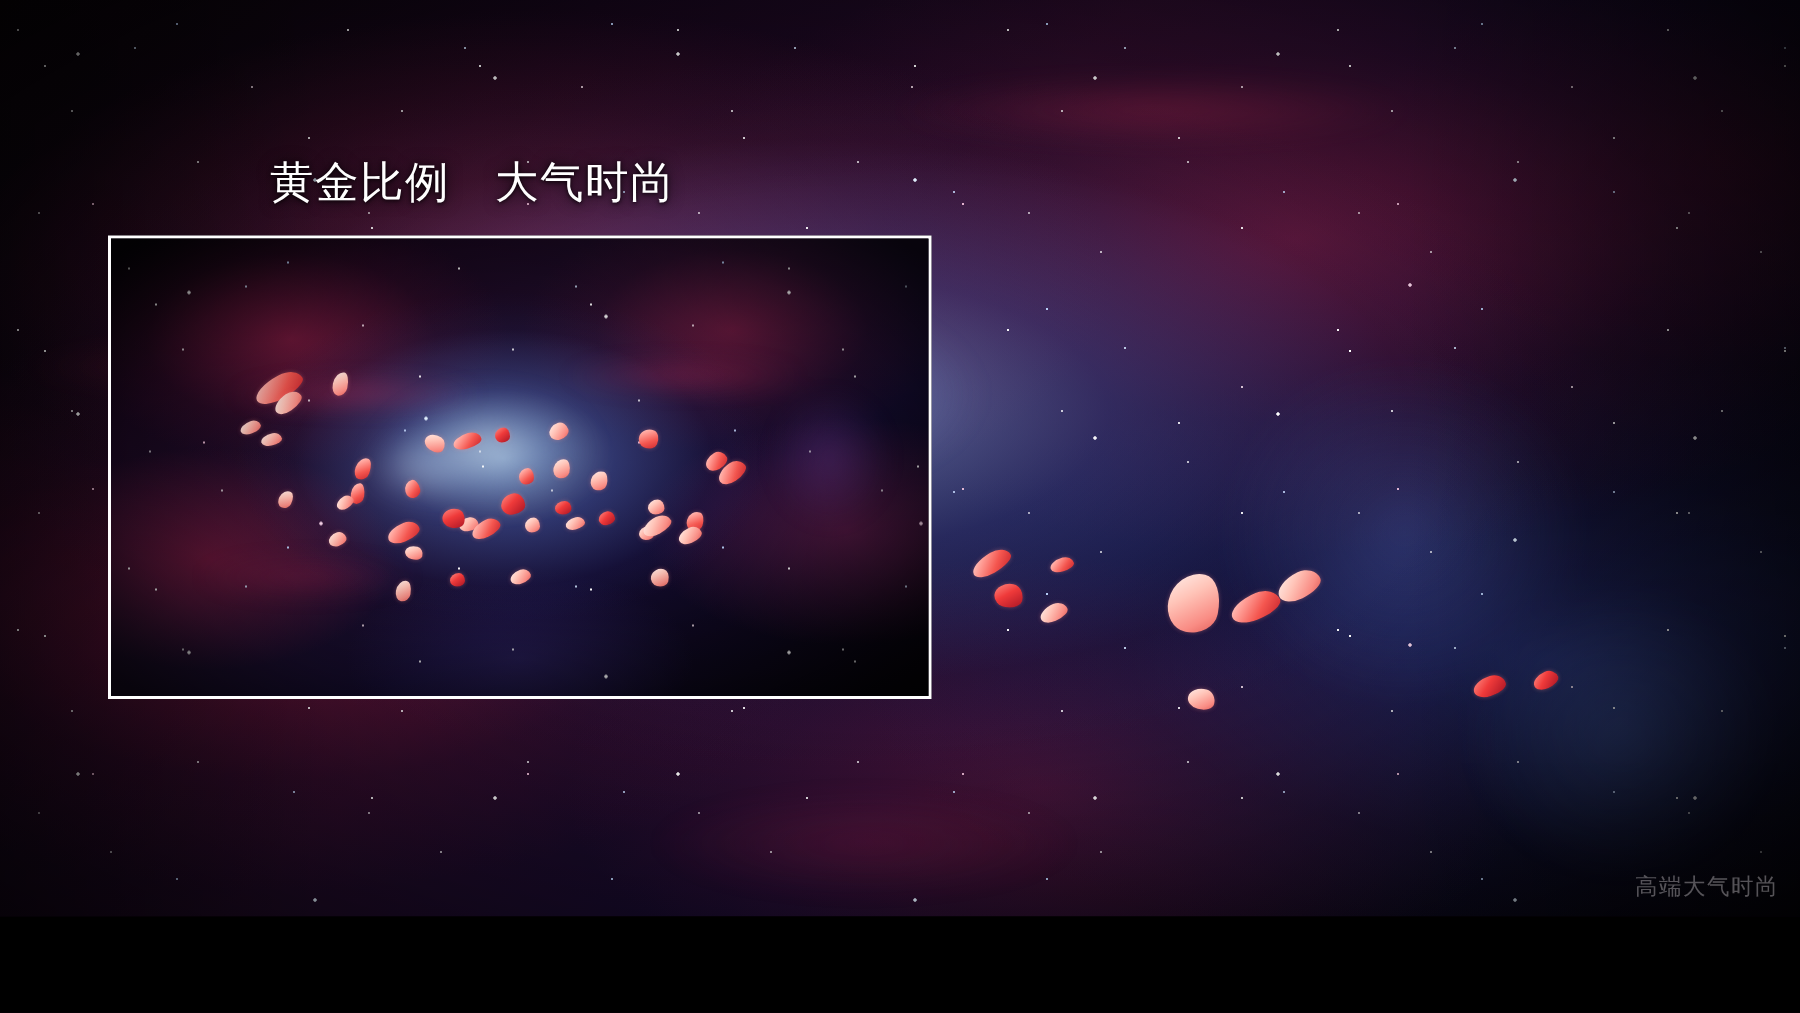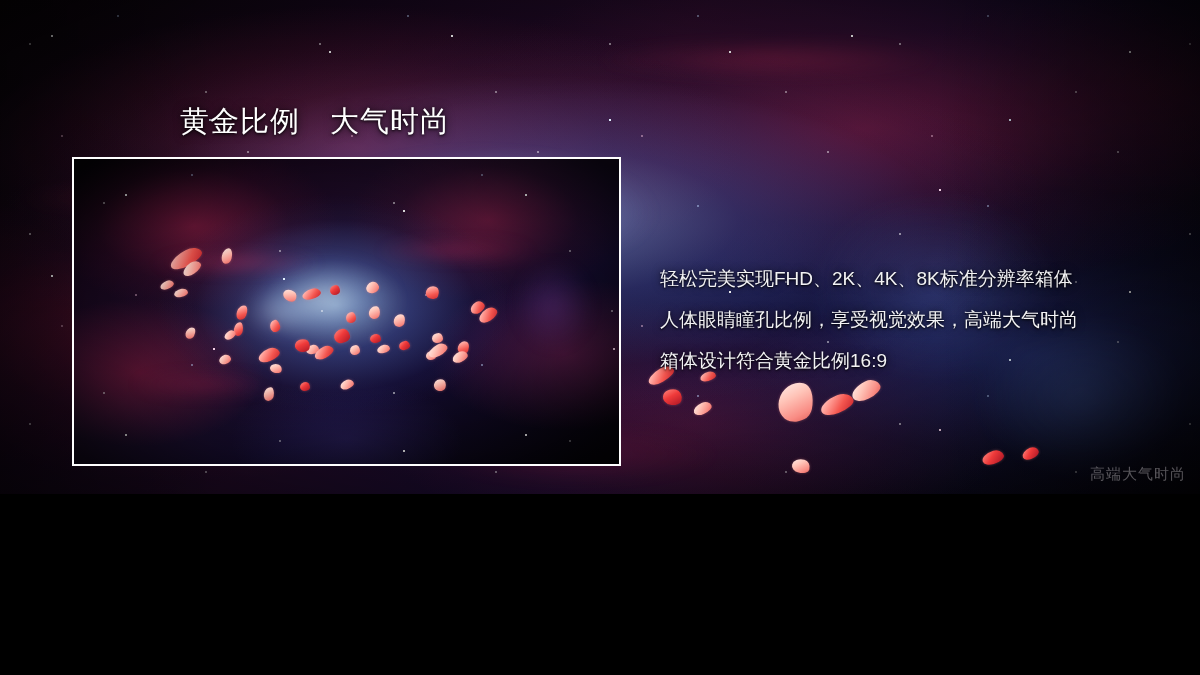--- a/index.html
+++ b/index.html
@@ -3,21 +3,21 @@
 <meta charset="utf-8">
 <title>黄金比例 大气时尚</title>
 <style>
   html,body{margin:0;padding:0;background:#000;}
   body{
     font-family:"Liberation Sans","DejaVu Sans",sans-serif;
   }
   #slide{
     position:relative;
     width:1200px;
-    height:494px;
+    height:611px;
     overflow:hidden;
     background:#080309;
   }
 
   
   .bg-layer{position:absolute;inset:0;pointer-events:none;}
 
   .bg-base{
     background:
       radial-gradient(ellipse 55% 48% at 44% 45%, rgba(150,190,255,0.55) 0%, rgba(70,100,190,0.34) 32%, rgba(26,32,74,0.12) 62%, rgba(0,0,0,0) 80%),
@@ -260,21 +260,16 @@
           <div class="petal pale" style="left: 352px; top: 192px; width: 10px; height: 9px; transform: rotate(0deg);"></div>
           <div class="petal pale" style="left: 360px; top: 220px; width: 12px; height: 12px; transform: rotate(14deg);"></div>
           <div class="petal" style="left: 384px; top: 182px; width: 11px; height: 13px; transform: rotate(18deg);"></div>
           <div class="petal pale" style="left: 354px; top: 186px; width: 20px; height: 11px; transform: rotate(-28deg);"></div>
           <div class="petal pale" style="left: 378px; top: 193px; width: 16px; height: 10px; transform: rotate(-24deg);"></div>
         </div>
       <div class="pnl-vig"></div>
     </div>
   </div>
 
-  <div id="body-text">
-    <div class="line">轻松完美实现FHD、2K、4K、8K标准分辨率箱体</div>
-    <div class="line">人体眼睛瞳孔比例，享受视觉效果，高端大气时尚</div>
-    <div class="line">箱体设计符合黄金比例16:9</div>
-  </div>
 
   <div id="watermark">高端大气时尚</div>
 
 </div>
 
 </body></html>

